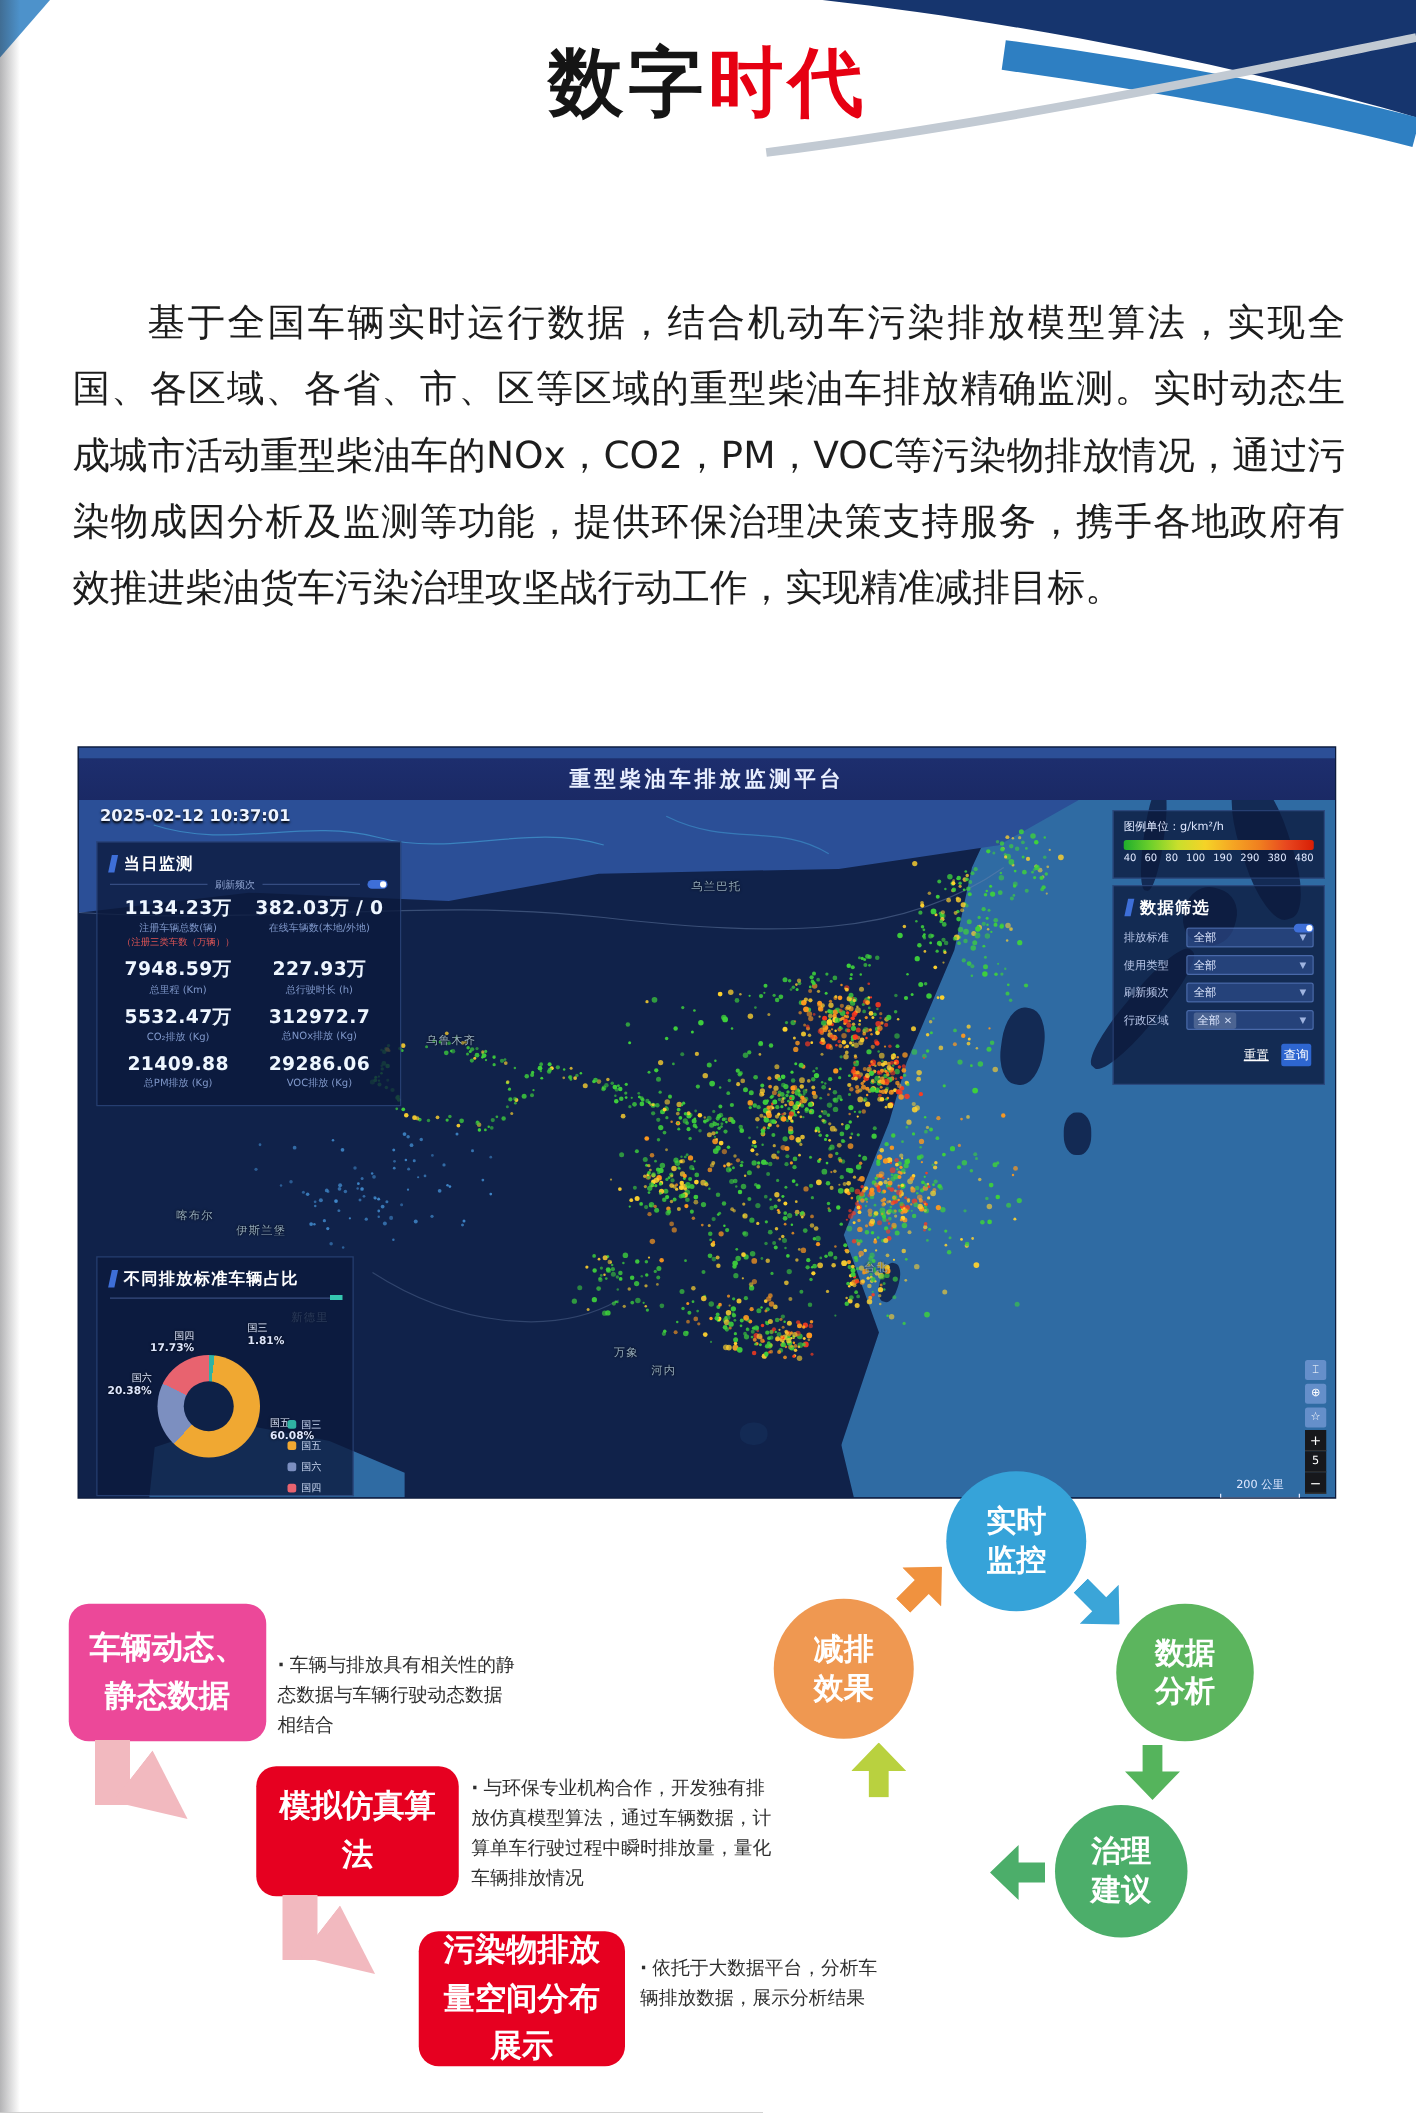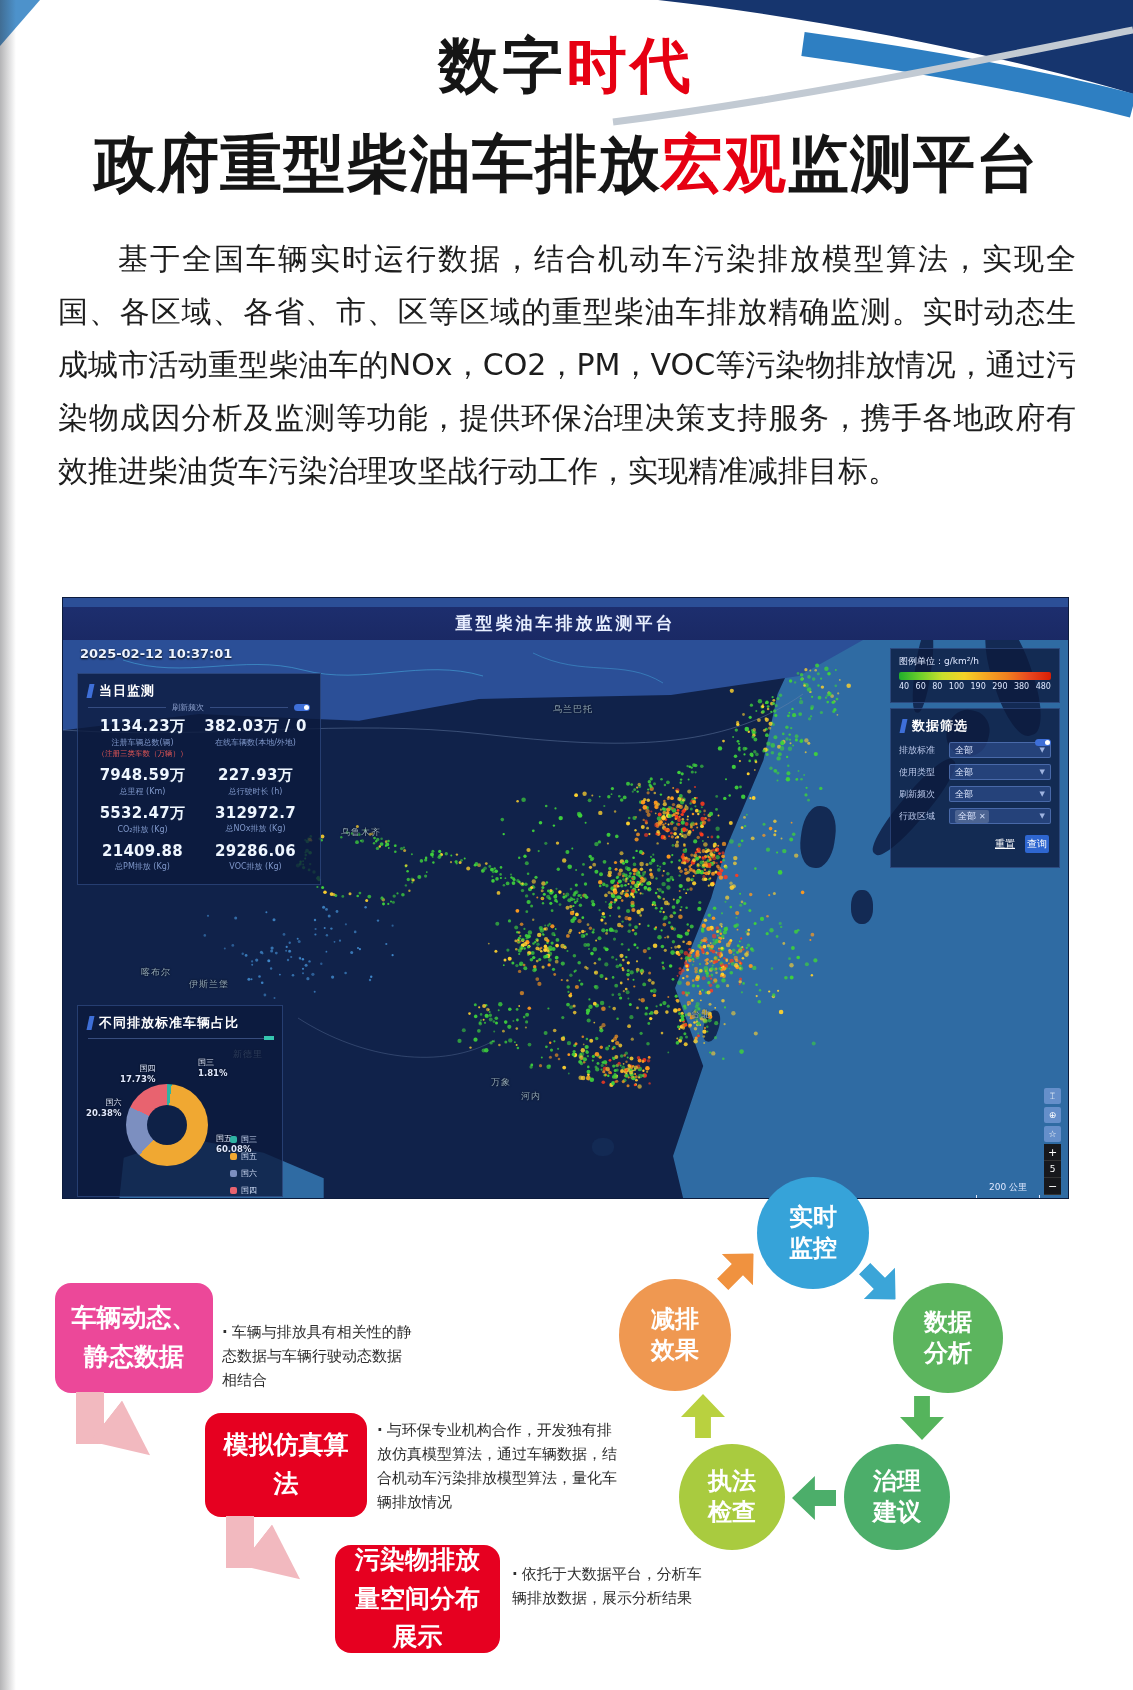--- a/index.html
+++ b/index.html
@@ -132,21 +132,20 @@
   <div class="edge-shade"></div>
 
   <svg class="top-art" viewBox="0 0 560 140">
     <path d="M85,0 C230,16 420,52 560,94 L560,0 Z" fill="#16356e"></path>
     <path d="M230,44 C360,62 480,85 560,106" stroke="#2e7fc2" stroke-width="24" fill="none"></path>
     <path d="M40,122 C230,98 430,56 560,30" stroke="#c2cad3" stroke-width="7" fill="none"></path>
   </svg>
   <div class="corner-tri"></div>
 
   <div class="title1"><span>数字</span><span class="red-accent">时代</span></div>
-  <div class="title2"><span>政府重型柴油车排放</span><span class="red-accent">宏观</span><span>监测平台</span></div>
 
   <p class="intro">基于全国车辆实时运行数据，结合机动车污染排放模型算法，实现全国、各区域、各省、市、区等区域的重型柴油车排放精确监测。实时动态生成城市活动重型柴油车的NOx，CO2，PM，VOC等污染物排放情况，通过污染物成因分析及监测等功能，提供环保治理决策支持服务，携手各地政府有效推进柴油货车污染治理攻坚战行动工作，实现精准减排目标。</p>
 
   <div class="dash">
     <div class="sea-r"></div>
     <div class="sea-bl"></div>
     <div class="russia"></div>
 
     <div class="isle" style="left:838px;top:148px;width:26px;height:122px;transform:rotate(40deg)"></div>
     <div class="isle" style="left:884px;top:112px;width:42px;height:46px;transform:rotate(15deg)"></div>
@@ -2393,42 +2392,39 @@
     <span>车辆动态、静态数据</span>
     </div>
   <div class="note" style="left:222px;top:1320px;width:192px">车辆与排放具有相关性的静态数据与车辆行驶动态数据相结合</div>
 
   <div class="parrow-bar" style="left: 76px; top: 1392px; height: 52px; background: rgb(242, 185, 191);"></div>
   <div class="parrow-head" style="left: 100px; top: 1412px; width: 56px; height: 52px; transform: rotate(38deg); background: rgb(242, 185, 191);"></div>
 
   <div class="redbox" style="left: 205px; top: 1413px; width: 162px; height: 104px; background: rgb(230, 0, 32);">
     <span>模拟仿真算法</span>
     </div>
-  <div class="note" style="left:377px;top:1418px;width:240px">与环保专业机构合作，开发独有排放仿真模型算法，通过车辆数据，结合机动车污染排放模型算法，量化车辆排放情况</div>
+  <div class="note" style="left:377px;top:1418px;width:240px">与环保专业机构合作，开发独有排放仿真模型算法，通过车辆数据，计算单车行驶过程中瞬时排放量，量化车辆排放情况</div>
 
   <div class="parrow-bar" style="left: 226px; top: 1516px; height: 52px; background: rgb(242, 185, 191);"></div>
   <div class="parrow-head" style="left: 250px; top: 1536px; width: 56px; height: 52px; transform: rotate(38deg); background: rgb(242, 185, 191);"></div>
 
   <div class="redbox" style="left: 335px; top: 1545px; width: 165px; height: 108px; background: rgb(230, 0, 32);">
     <span>污染物排放量空间分布展示</span>
     </div>
   <div class="note" style="left:512px;top:1562px;width:190px">依托于大数据平台，分析车辆排放数据，展示分析结果</div>
 
   <div class="cnode" style="left: 757px; top: 1177px; width: 112px; height: 112px; background: rgb(54, 163, 217);">
     <span>实时监控</span>
     </div>
   <div class="cnode" style="left: 844px; top: 1444px; width: 106px; height: 106px; background: rgb(76, 174, 106);">
     <span>治理建议</span>
     </div>
   <div class="cnode" style="left: 893px; top: 1283px; width: 110px; height: 110px; background: rgb(92, 181, 94);">
     <span>数据分析</span>
     </div>
-  <div class="cnode" style="left: 679px; top: 1444px; width: 106px; height: 106px; background: rgb(169, 203, 63);">
-    <span>执法检查</span>
-    </div>
   <div class="cnode" style="left: 619px; top: 1279px; width: 112px; height: 112px; background: rgb(239, 152, 81);">
     <span>减排效果</span>
     </div>
 
   <div class="carrow rot-upright" style="left: 716px; top: 1247px; background: rgb(240, 146, 63);"></div>
   <div class="carrow rot-downright" style="left: 858px; top: 1262px; background: rgb(59, 165, 216);"></div>
   <div class="carrow" style="left: 900px; top: 1396px; background: rgb(85, 180, 92);"></div>
   <div class="carrow rot-left" style="left: 792px; top: 1476px; background: rgb(76, 174, 106);"></div>
   <div class="carrow rot-up" style="left: 681px; top: 1394px; background: rgb(185, 209, 63);"></div>
 </div>

